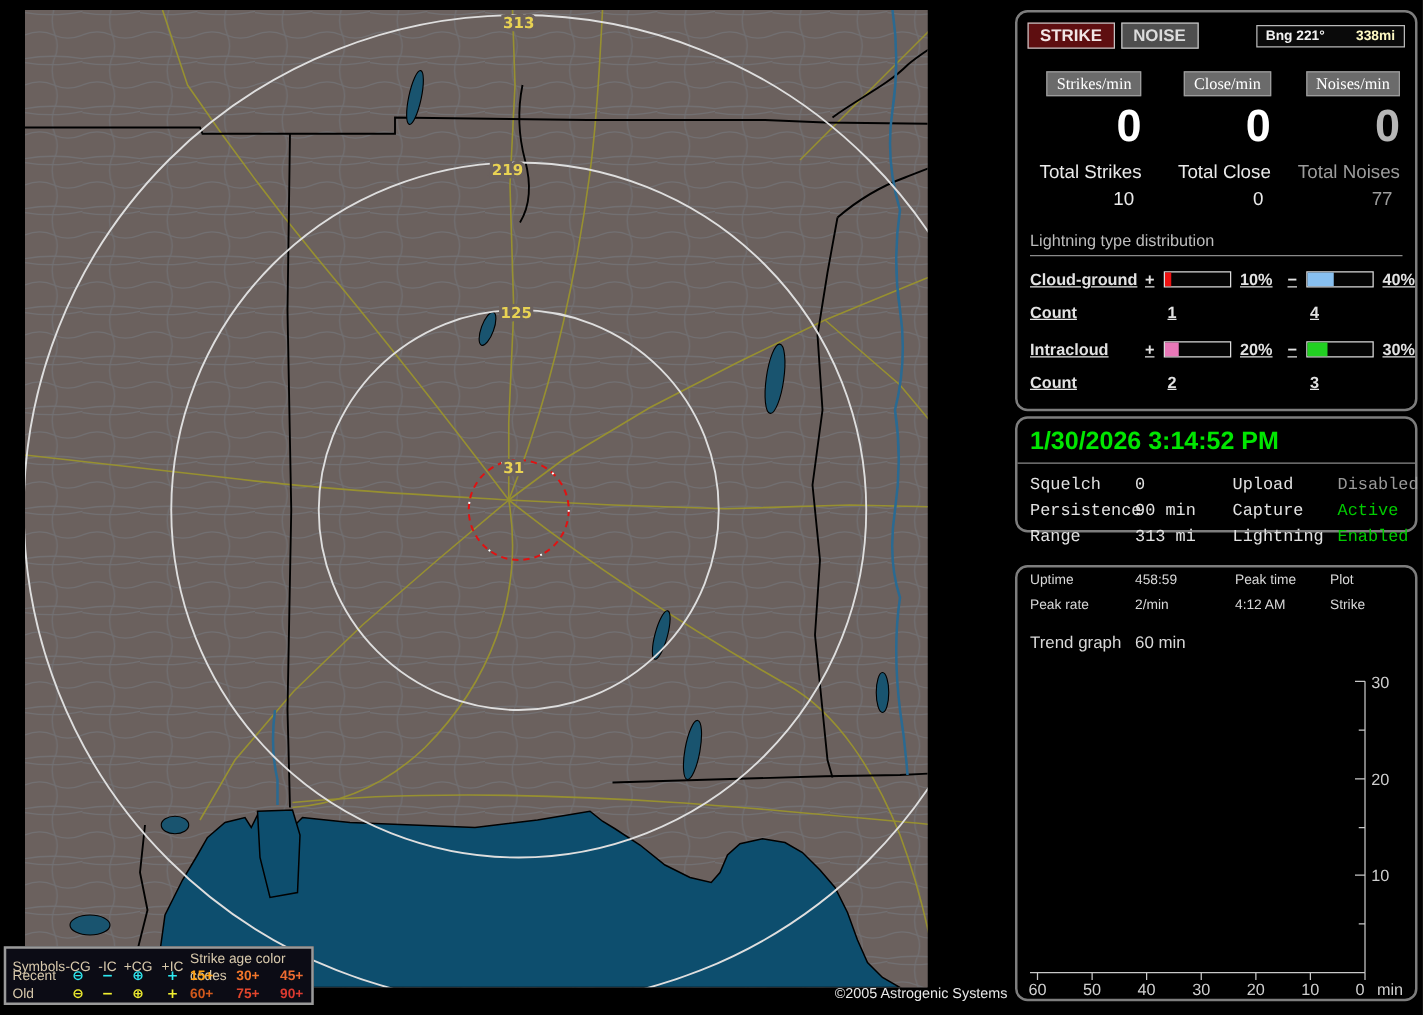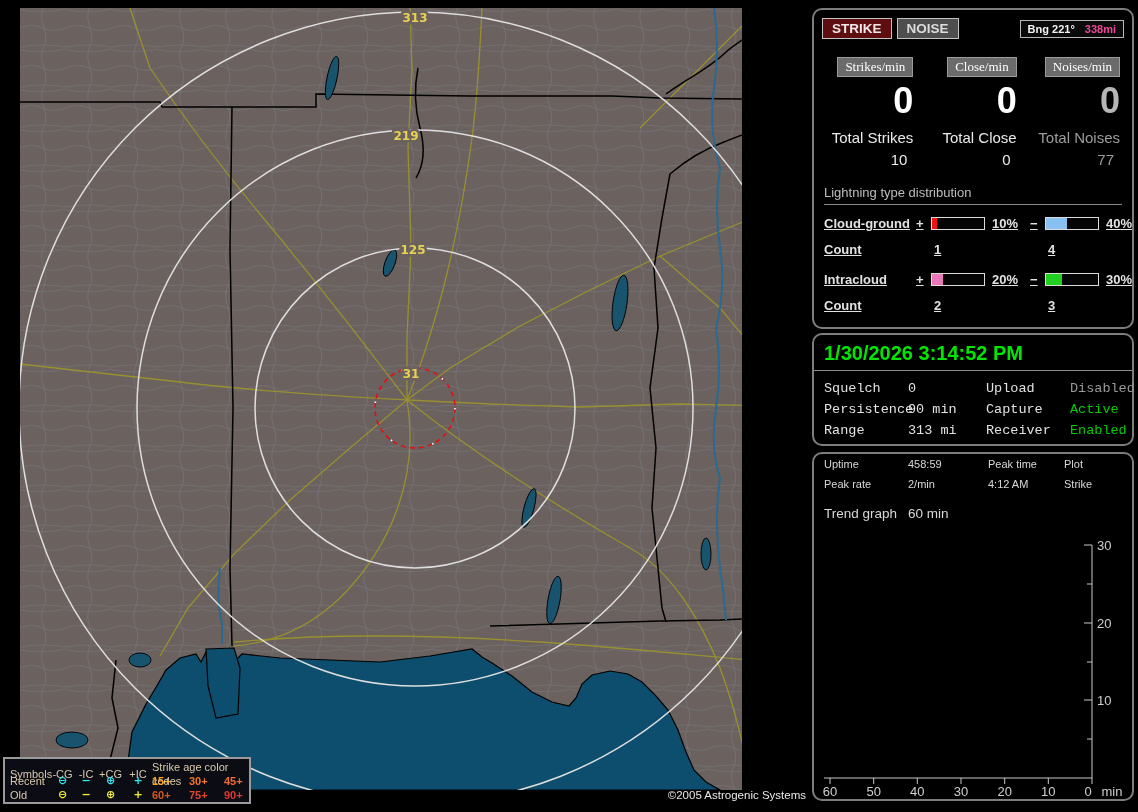--- a/index.html
+++ b/index.html
@@ -16,31 +16,31 @@
           padding:1px 0 0 5px;}
   .lg-row{display:grid;grid-template-columns:40px 25px 22px 27px 28px 37px 35px auto;
           height:14px;line-height:14px;align-items:center;}
   .lg-sym{text-align:center;font-family:"DejaVu Sans",sans-serif;font-weight:bold;}
   .lg-age{font-weight:bold;}
   .lg-span3{grid-column:6/9;}
   
   .panel{position:absolute;left:812px;width:322px;box-sizing:border-box;background:#000;
          border:2px solid #7d7d7d;border-radius:10px;color:#e2e2e2;}
   #panel1{top:8px;height:321px;}
-  #panel2{top:333px;height:113px;}
+  #panel2{top:333px;height:93px;}
   #panel3{top:452px;height:349px;}
   
   .p1-top{display:flex;align-items:center;padding:8px 8px 0 8px;gap:5px;}
   .btn{font-weight:bold;font-size:13.5px;padding:2px 9px;border:1px solid #c2c2c2;}
   .btn-strike{background:#5e0e10;color:#f2e6e6;}
   .btn-noise{background:#4e4e4e;color:#dcdcdc;}
   .bng-box{margin-left:auto;background:#0a0a0a;border:1px solid #b8b8b8;
            padding:2px 7px;font-weight:bold;font-size:11px;display:flex;gap:10px;}
   .bng-brg{color:#f2f2f2;}
-  .bng-dist{color:#ec4899;}
+  .bng-dist{color:#fef9c3;margin-left:15px;}
   .p1-cols{display:grid;grid-template-columns:1fr 1fr 1fr;column-gap:14px;
            padding:0 12px 0 10px;margin-top:18px;}
   .p1-col{text-align:right;}
   .chip{display:inline-block;background:#6b6b6b;color:#fff;border:1px solid #9c9c9c;
         font-size:13px;padding:1px 7px;font-family:Liberation Serif, serif;}
   .bigzero{font-size:36px;font-weight:bold;line-height:44px;margin-top:2px;}
   .tot-label{font-size:15px;margin-top:6px;}
   .tot-val{font-size:15px;margin-top:5px;padding-right:6px;}
   
   .ltd{margin:17px 10px 0 10px;}
@@ -271,21 +271,21 @@
       <span>Upload</span>
       <span style="color:#9a9a9a">Disabled</span>
 
       <span>Persistence</span>
       <span>90 min</span>
       <span>Capture</span>
       <span style="color:#00cc00">Active</span>
 
       <span>Range</span>
       <span>313 mi</span>
-      <span>Receiver</span>
+      <span>Lightning</span>
       <span style="color:#00cc00">Enabled</span>
     </div>
   </div>
 
   <div id="panel3" class="panel">
     <div class="p3-grid">
       <span>Uptime</span>
       <span>458:59</span>
       <span>Peak time</span>
       <span>Plot</span>

